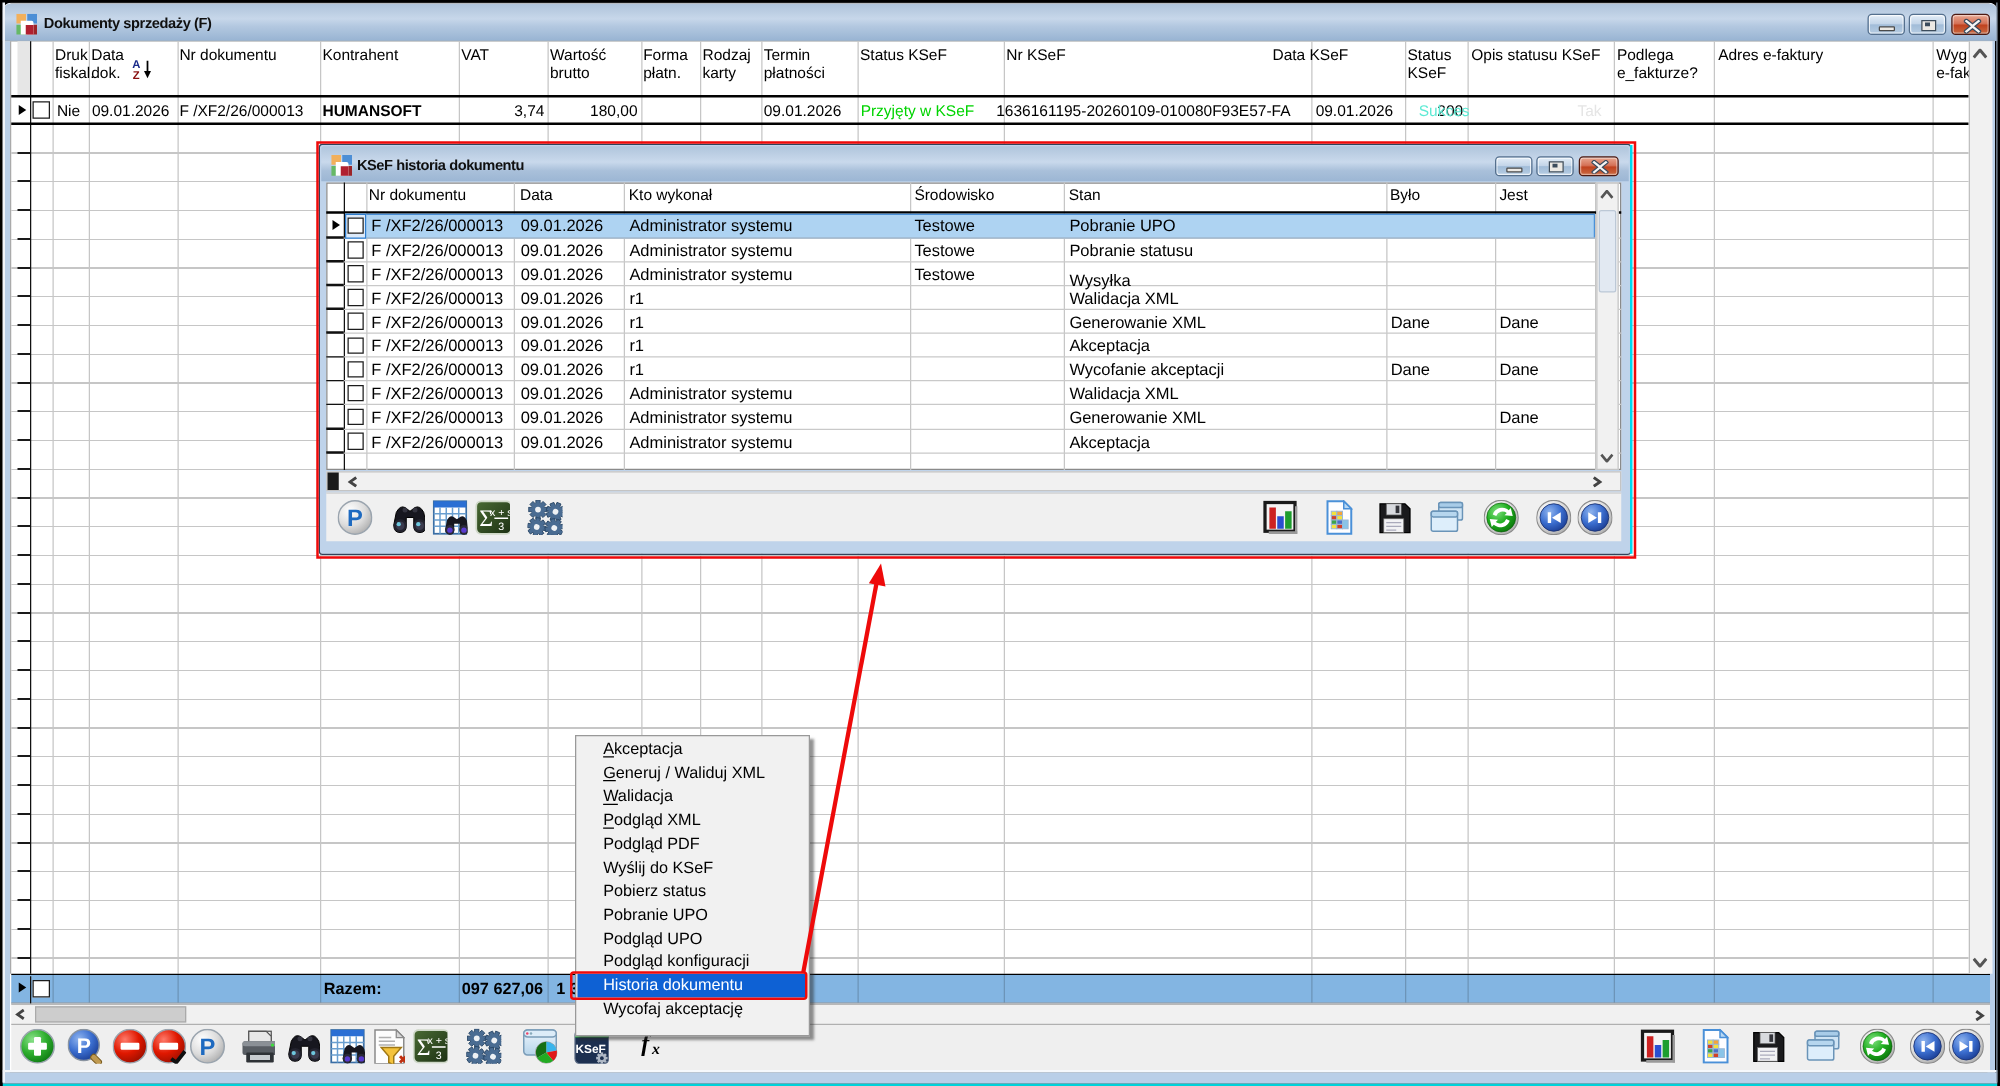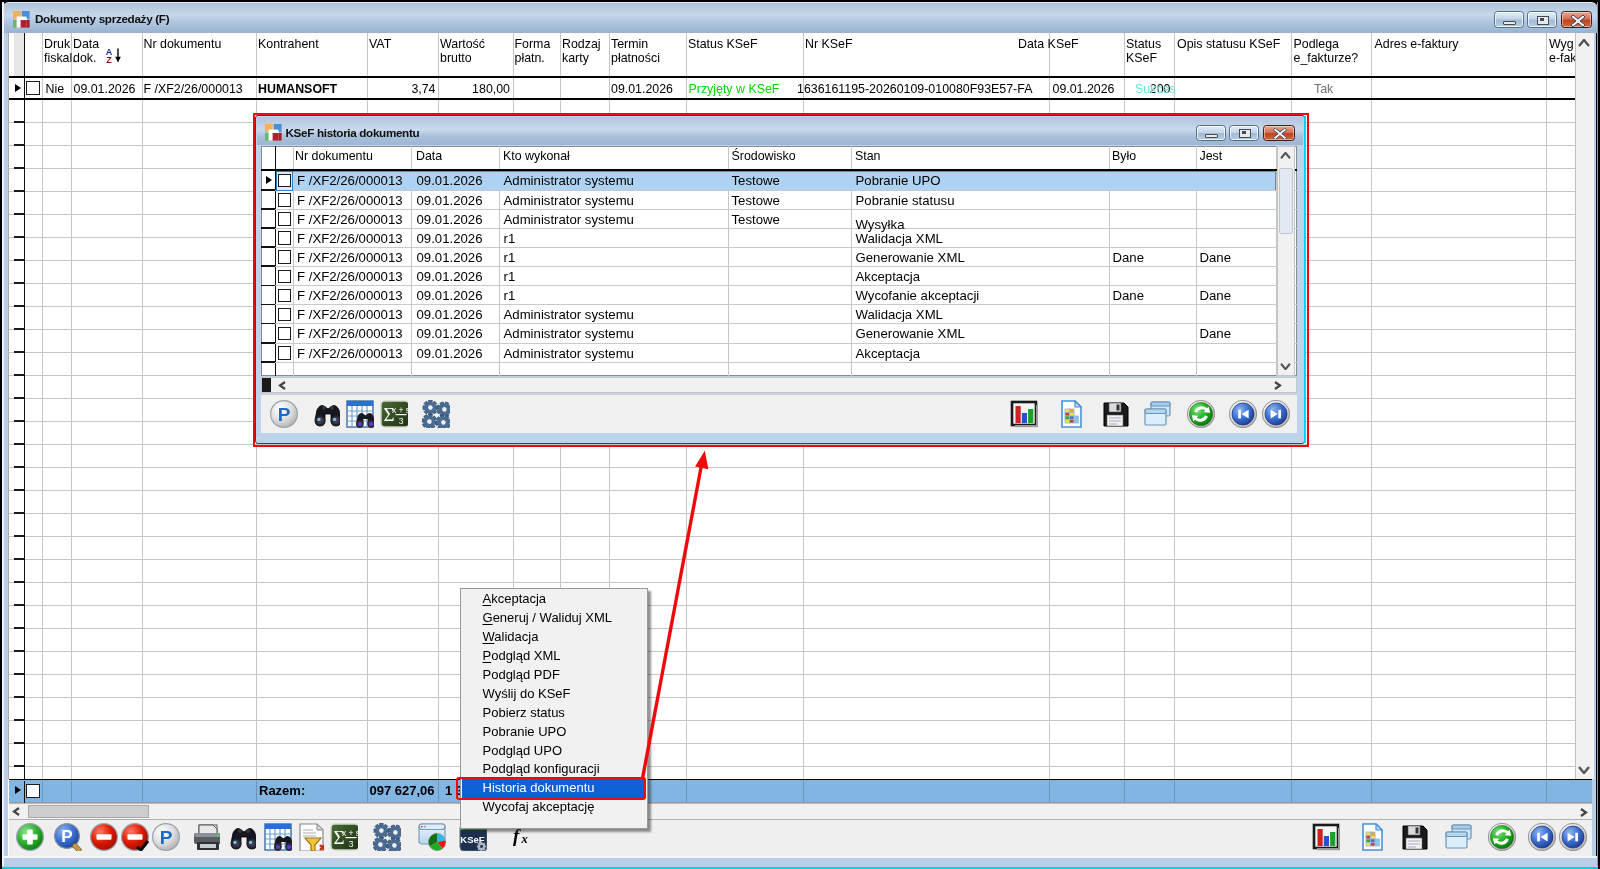--- a/index.html
+++ b/index.html
@@ -319,21 +319,21 @@
 <div class="dcell" style="left:143.5px;color:#000;">F /XF2/26/000013</div>
 <div class="dcell" style="left:258px;color:#000;font-weight:bold;">HUMANSOFT</div>
 <div class="dcell" style="right:1164.5px;color:#000;">3,74</div>
 <div class="dcell" style="right:1090px;color:#000;">180,00</div>
 <div class="dcell" style="left:611px;color:#000;">09.01.2026</div>
 <div class="dcell" style="left:688.5px;color:#00d400;">Przyjęty w KSeF</div>
 <div class="dcell" style="left:797px;color:#000;">1636161195-20260109-010080F93E57-FA</div>
 <div class="dcell" style="left:1052.5px;color:#000;">09.01.2026</div>
 <div class="dcell" style="right:429.5px;color:#000;">200</div>
 <div class="dcell" style="left:1135px;color:#5eead4;">Sukces</div>
-<div class="dcell" style="left:1314px;color:#737373;">Tak</div>
+<div class="dcell" style="left:1262px;color:#e5e5e5;">Tak</div>
 <div class="abs" style="left:8.5px;top:778.7px;width:1583.5px;height:1.3px;background:#000;"></div>
 <div class="abs" id="sumrow" style="left:8.5px;top:780px;width:1583.5px;height:22.8px;background:#83b5e2;border-bottom:1px solid #9a9a9a;">
 <div class="abs" style="left:33.5px;top:0;width:1px;height:21.6px;background:rgba(40,50,60,.25);"></div>
 <div class="abs" style="left:62.5px;top:0;width:1px;height:21.6px;background:rgba(40,50,60,.25);"></div>
 <div class="abs" style="left:133.0px;top:0;width:1px;height:21.6px;background:rgba(40,50,60,.25);"></div>
 <div class="abs" style="left:247.5px;top:0;width:1px;height:21.6px;background:rgba(40,50,60,.25);"></div>
 <div class="abs" style="left:358.5px;top:0;width:1px;height:21.6px;background:rgba(40,50,60,.25);"></div>
 <div class="abs" style="left:429.5px;top:0;width:1px;height:21.6px;background:rgba(40,50,60,.25);"></div>
 <div class="abs" style="left:504.0px;top:0;width:1px;height:21.6px;background:rgba(40,50,60,.25);"></div>
 <div class="abs" style="left:551.5px;top:0;width:1px;height:21.6px;background:rgba(40,50,60,.25);"></div>

